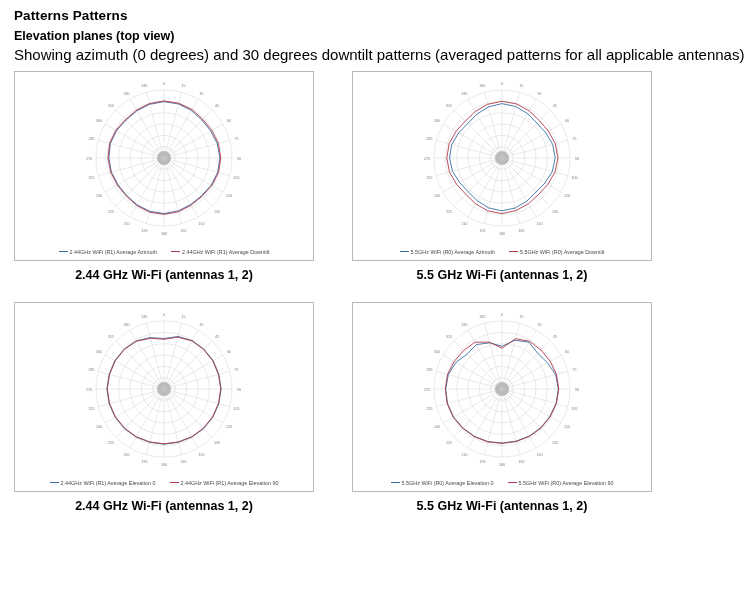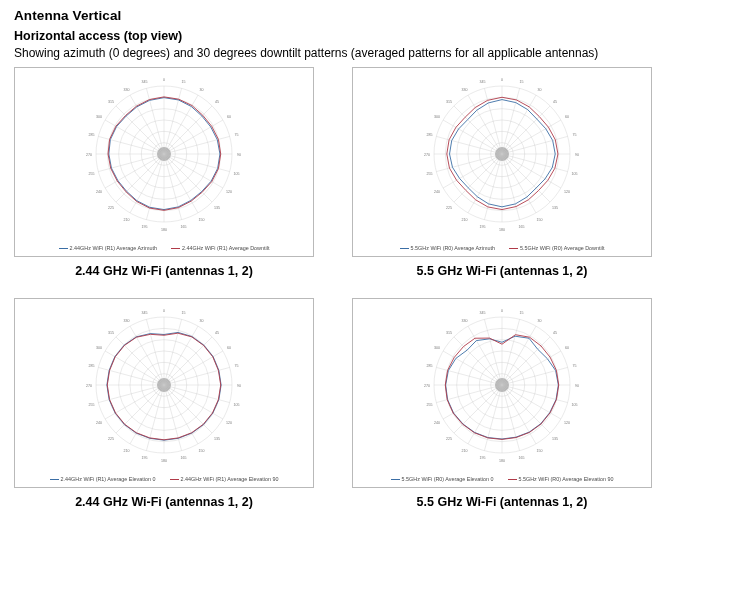--- a/index.html
+++ b/index.html
@@ -25,21 +25,21 @@
     font-weight: bold;
     margin: 0 0 6px 0;
     letter-spacing: 0.1px;
   }
   h2.section {
     font-size: 12.5px;
     font-weight: bold;
     margin: 0 0 3px 0;
   }
   p.subtext {
-    font-size: 12px;
+    font-size: 15px;
     margin: 0 0 6px 0;
     line-height: 1.25;
   }
   .row {
     display: flex;
     flex-direction: row;
     justify-content: flex-start;
     gap: 38px;
     margin-top: 4px;
   }
@@ -91,23 +91,23 @@
   .legend .swatch.red {
     background: #b03a48;
   }
   .spacer-lg { height: 16px; }
 </style>
 </head>
 <body>
 
 <div class="page">
 
-  <h1 class="title">Antenna Vertical</h1>
-
-  <h2 class="section">Horizontal access (top view)</h2>
+  <h1 class="title">Patterns Patterns</h1>
+
+  <h2 class="section">Elevation planes (top view)</h2>
   <p class="subtext">Showing azimuth (0 degrees) and 30 degrees downtilt patterns (averaged patterns for all applicable antennas)</p>
 
   <div class="row">
 
     <div class="chart-block">
       <div class="chart-frame">
         <svg width="298" height="188" viewBox="0 0 298 188">
             <g>
               <circle cx="149" cy="86" r="11.333333333333334" fill="none" stroke="#c9c9c9" stroke-width="0.4"></circle>
               <circle cx="149" cy="86" r="22.666666666666668" fill="none" stroke="#c9c9c9" stroke-width="0.4"></circle>

